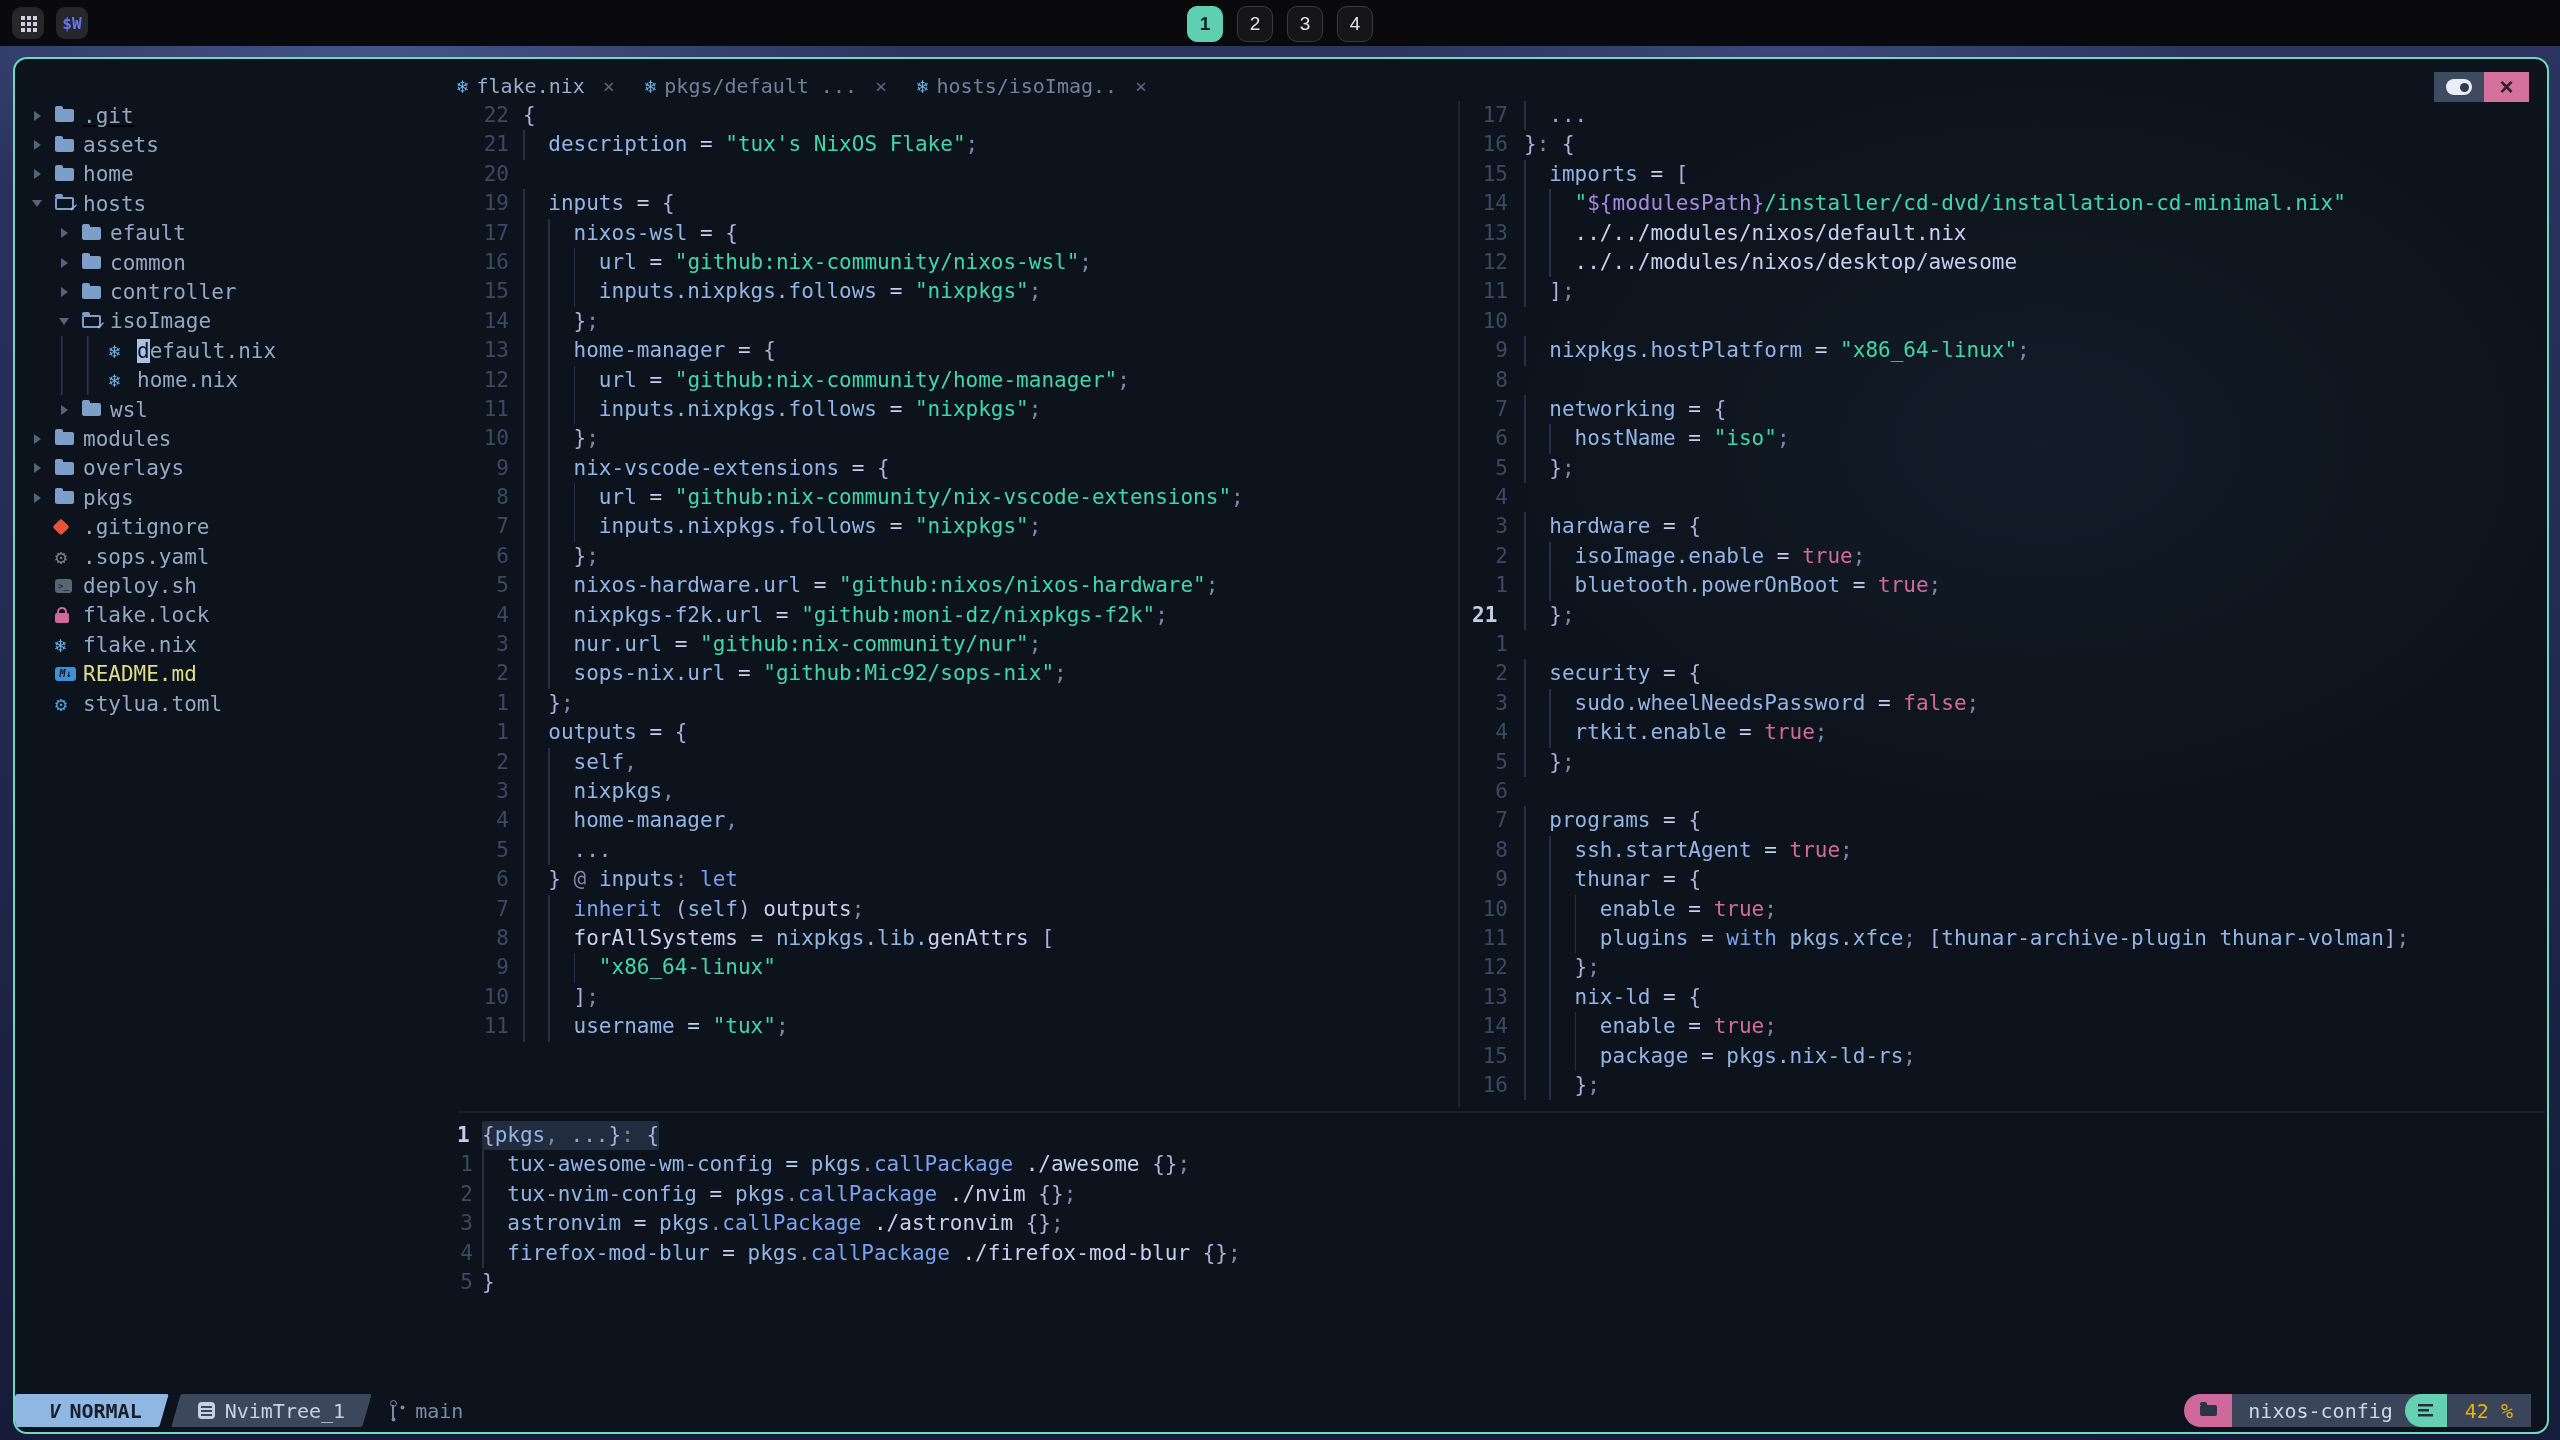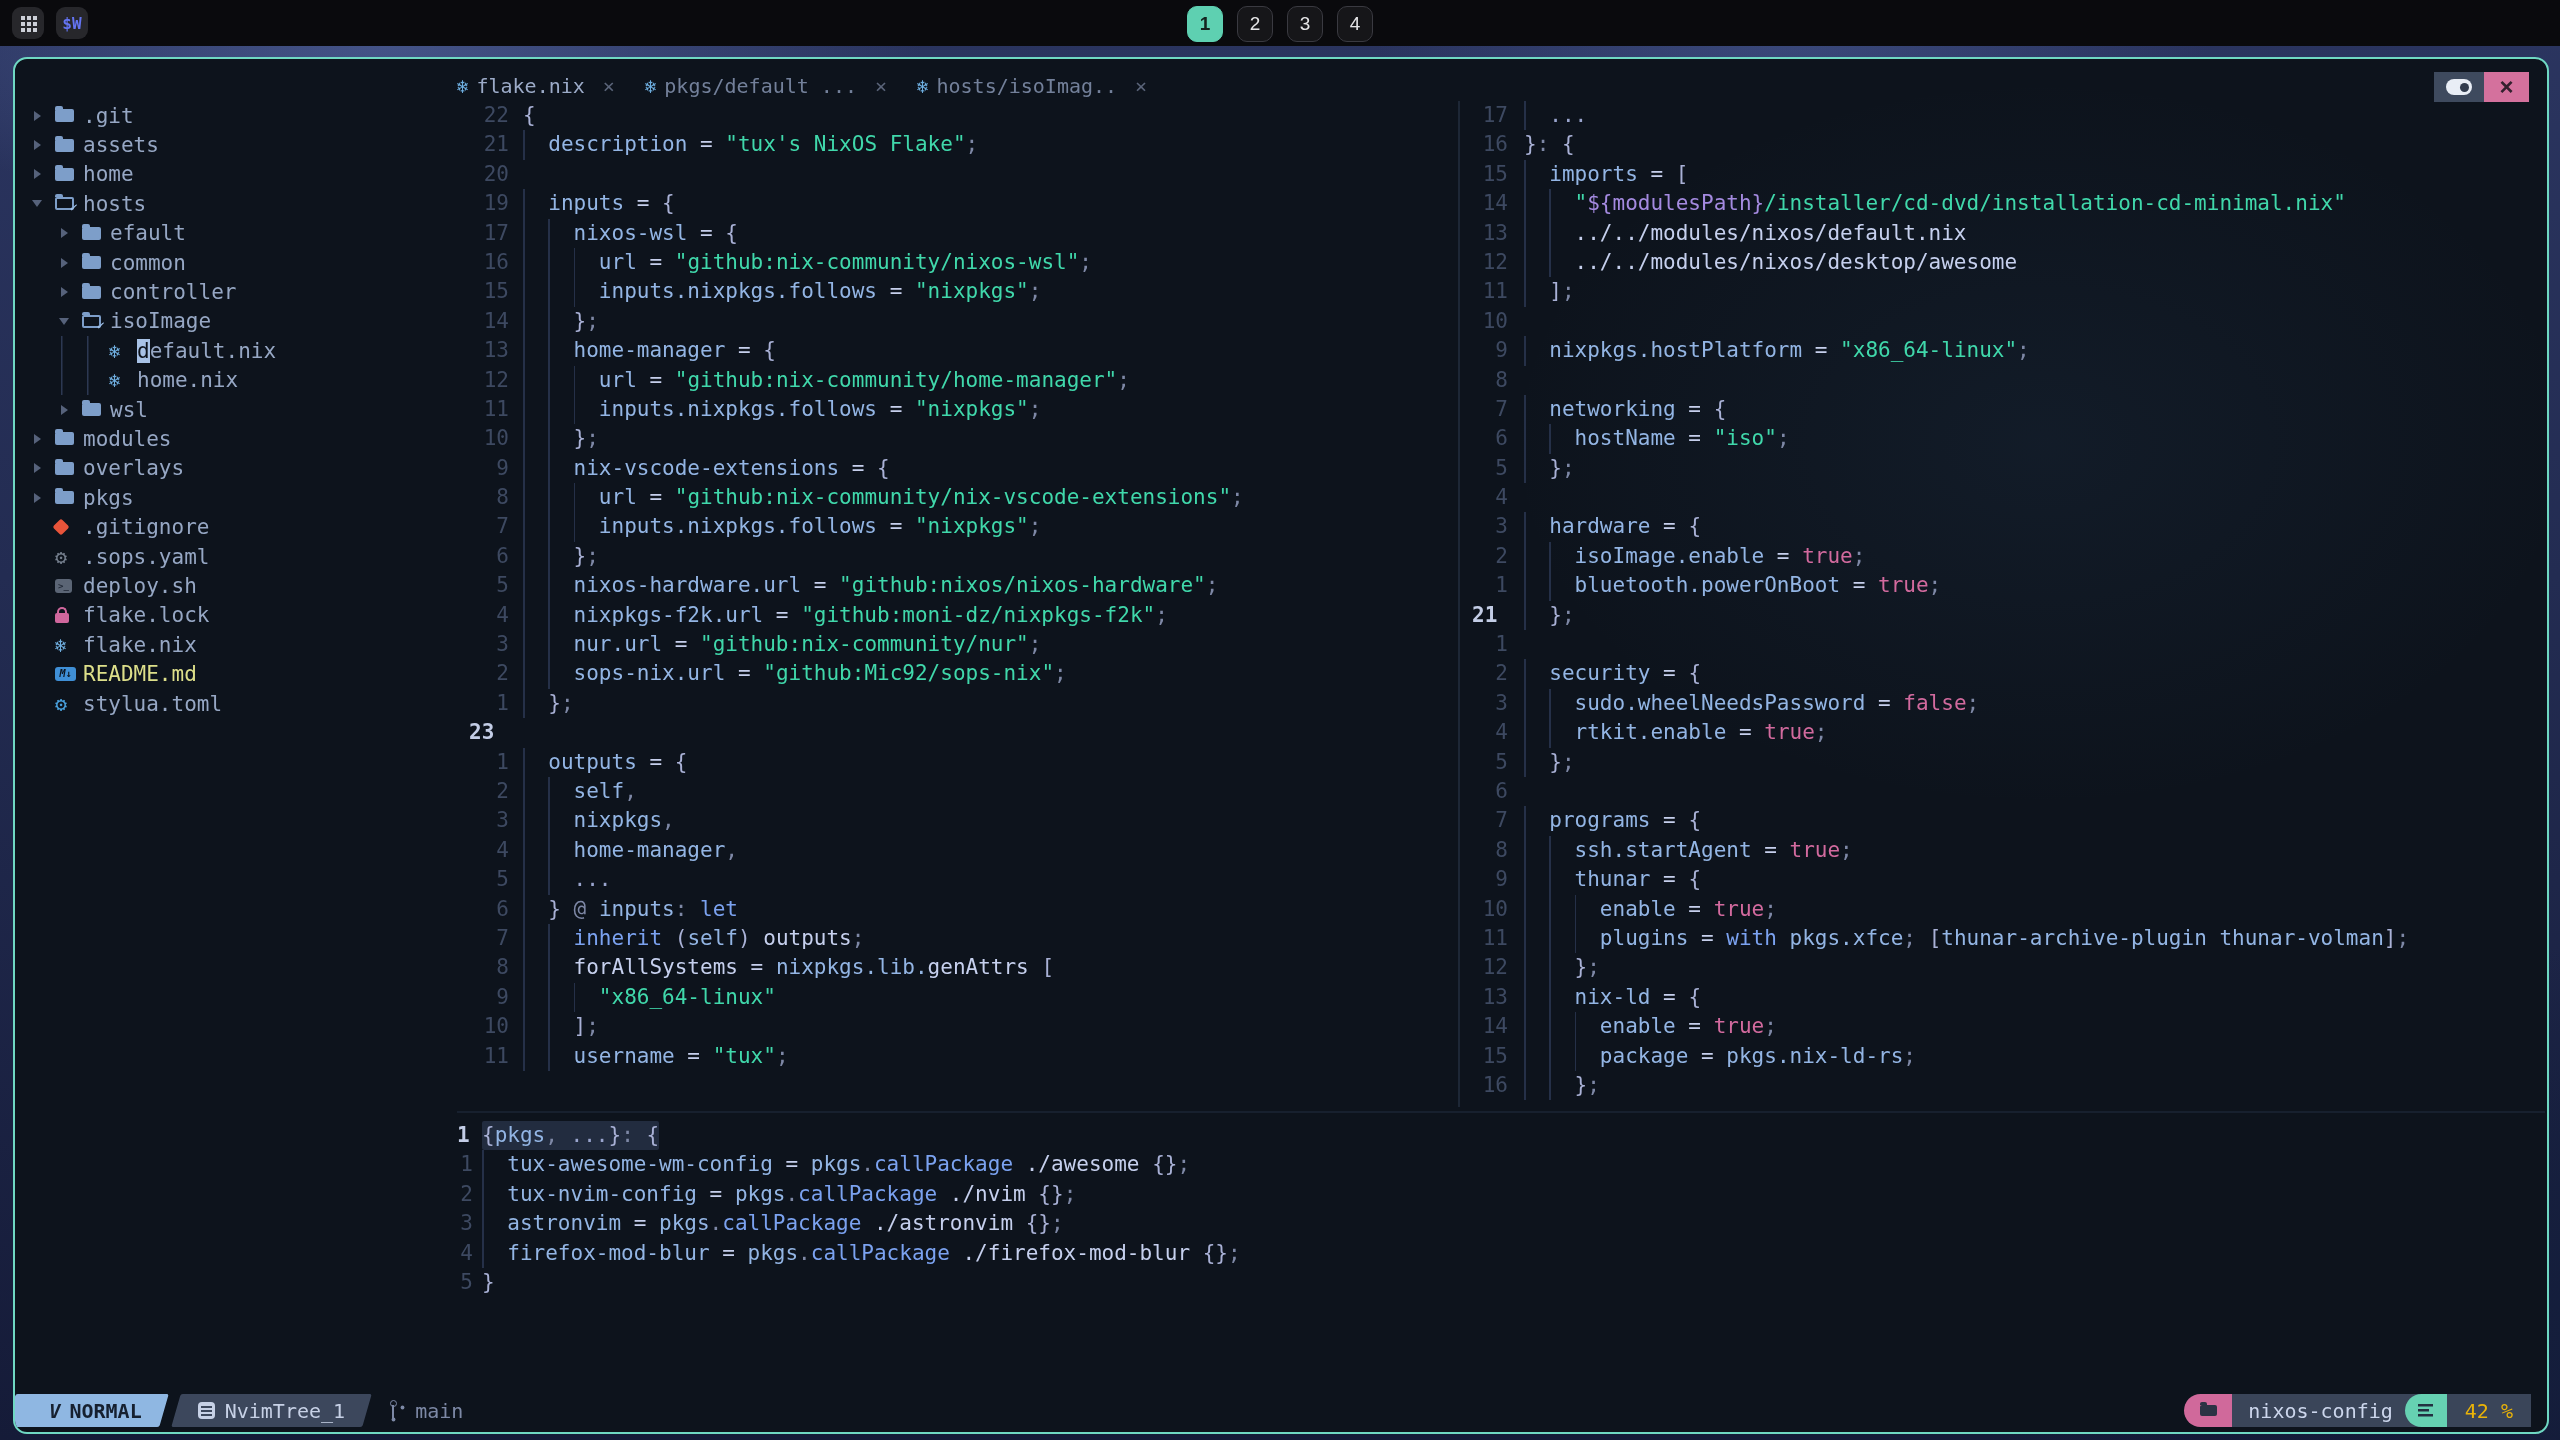--- a/index.html
+++ b/index.html
@@ -163,21 +163,21 @@
       <span class="tclose">×</span>
     </div>
     <div class="tab">
       <span class="nixi">❄</span>
       <span class="tlabel">hosts/isoImag..</span>
       <span class="tclose">×</span>
     </div>
   </div>
 
   <div class="tree" id="tree">
-      <div class="tree-row" style="padding-left: 14px;"><span class="arr"><i class="arr-r"></i></span><span class="fi fi-folder"><i></i></span><span class="tlab">.git</span></div>
+      <div class="tree-row" style="padding-left: 14px; text-decoration: underline;"><span class="arr"><i class="arr-r"></i></span><span class="fi fi-folder"><i></i></span><span class="tlab">.git</span></div>
       <div class="tree-row" style="padding-left: 14px;"><span class="arr"><i class="arr-r"></i></span><span class="fi fi-folder"><i></i></span><span class="tlab">assets</span></div>
       <div class="tree-row" style="padding-left: 14px;"><span class="arr"><i class="arr-r"></i></span><span class="fi fi-folder"><i></i></span><span class="tlab">home</span></div>
       <div class="tree-row" style="padding-left: 14px;"><span class="arr"><i class="arr-d"></i></span><span class="fi fi-folder-open-check"><i></i></span><span class="tlab">hosts</span></div>
       <div class="tree-row" style="padding-left: 41px;"><span class="arr"><i class="arr-r"></i></span><span class="fi fi-folder"><i></i></span><span class="tlab">efault</span></div>
       <div class="tree-row" style="padding-left: 41px;"><span class="arr"><i class="arr-r"></i></span><span class="fi fi-folder"><i></i></span><span class="tlab">common</span></div>
       <div class="tree-row" style="padding-left: 41px;"><span class="arr"><i class="arr-r"></i></span><span class="fi fi-folder"><i></i></span><span class="tlab">controller</span></div>
       <div class="tree-row" style="padding-left: 41px;"><span class="arr"><i class="arr-d"></i></span><span class="fi fi-folder-open-check"><i></i></span><span class="tlab">isoImage</span></div>
       <div class="tree-row tguides" style="padding-left: 68px;"><span class="arr"></span><span class="fi fi-nix">❄</span><span class="tlab"><span class="bcur">d</span>efault.nix</span></div>
       <div class="tree-row tguides" style="padding-left: 68px;"><span class="arr"></span><span class="fi fi-nix">❄</span><span class="tlab">home.nix</span></div>
       <div class="tree-row" style="padding-left: 41px;"><span class="arr"><i class="arr-r"></i></span><span class="fi fi-folder"><i></i></span><span class="tlab">wsl</span></div>
@@ -208,21 +208,20 @@
       <div class="ed-row"><span class="num">10</span><span class="code"><span class="guide" style="left: calc(0 * var(--ch));"></span><span class="guide" style="left: calc(2 * var(--ch));"></span><span class="tk-p">    }</span><span class="tk-d">;</span></span></div>
       <div class="ed-row"><span class="num">9</span><span class="code"><span class="guide" style="left: calc(0 * var(--ch));"></span><span class="guide" style="left: calc(2 * var(--ch));"></span><span class="tk-k">    nix-vscode-extensions</span><span class="tk-e"> = </span><span class="tk-p">{</span></span></div>
       <div class="ed-row"><span class="num">8</span><span class="code"><span class="guide" style="left: calc(0 * var(--ch));"></span><span class="guide" style="left: calc(2 * var(--ch));"></span><span class="guide" style="left: calc(4 * var(--ch));"></span><span class="tk-k">      url</span><span class="tk-e"> = </span><span class="tk-s">"github:nix-community/nix-vscode-extensions"</span><span class="tk-d">;</span></span></div>
       <div class="ed-row"><span class="num">7</span><span class="code"><span class="guide" style="left: calc(0 * var(--ch));"></span><span class="guide" style="left: calc(2 * var(--ch));"></span><span class="guide" style="left: calc(4 * var(--ch));"></span><span class="tk-k">      inputs.nixpkgs.follows</span><span class="tk-e"> = </span><span class="tk-s">"nixpkgs"</span><span class="tk-d">;</span></span></div>
       <div class="ed-row"><span class="num">6</span><span class="code"><span class="guide" style="left: calc(0 * var(--ch));"></span><span class="guide" style="left: calc(2 * var(--ch));"></span><span class="tk-p">    }</span><span class="tk-d">;</span></span></div>
       <div class="ed-row"><span class="num">5</span><span class="code"><span class="guide" style="left: calc(0 * var(--ch));"></span><span class="guide" style="left: calc(2 * var(--ch));"></span><span class="tk-k">    nixos-hardware.url</span><span class="tk-e"> = </span><span class="tk-s">"github:nixos/nixos-hardware"</span><span class="tk-d">;</span></span></div>
       <div class="ed-row"><span class="num">4</span><span class="code"><span class="guide" style="left: calc(0 * var(--ch));"></span><span class="guide" style="left: calc(2 * var(--ch));"></span><span class="tk-k">    nixpkgs-f2k.url</span><span class="tk-e"> = </span><span class="tk-s">"github:moni-dz/nixpkgs-f2k"</span><span class="tk-d">;</span></span></div>
       <div class="ed-row"><span class="num">3</span><span class="code"><span class="guide" style="left: calc(0 * var(--ch));"></span><span class="guide" style="left: calc(2 * var(--ch));"></span><span class="tk-k">    nur.url</span><span class="tk-e"> = </span><span class="tk-s">"github:nix-community/nur"</span><span class="tk-d">;</span></span></div>
       <div class="ed-row"><span class="num">2</span><span class="code"><span class="guide" style="left: calc(0 * var(--ch));"></span><span class="guide" style="left: calc(2 * var(--ch));"></span><span class="tk-k">    sops-nix.url</span><span class="tk-e"> = </span><span class="tk-s">"github:Mic92/sops-nix"</span><span class="tk-d">;</span></span></div>
       <div class="ed-row"><span class="num">1</span><span class="code"><span class="guide" style="left: calc(0 * var(--ch));"></span><span class="tk-p">  }</span><span class="tk-d">;</span></span></div>
-      <div class="ed-row"><span class="num cur">23</span><span class="code"></span></div>
       <div class="ed-row"><span class="num">1</span><span class="code"><span class="guide" style="left: calc(0 * var(--ch));"></span><span class="tk-k">  outputs</span><span class="tk-e"> = </span><span class="tk-p">{</span></span></div>
       <div class="ed-row"><span class="num">2</span><span class="code"><span class="guide" style="left: calc(0 * var(--ch));"></span><span class="guide" style="left: calc(2 * var(--ch));"></span><span class="tk-k">    self</span><span class="tk-d">,</span></span></div>
       <div class="ed-row"><span class="num">3</span><span class="code"><span class="guide" style="left: calc(0 * var(--ch));"></span><span class="guide" style="left: calc(2 * var(--ch));"></span><span class="tk-k">    nixpkgs</span><span class="tk-d">,</span></span></div>
       <div class="ed-row"><span class="num">4</span><span class="code"><span class="guide" style="left: calc(0 * var(--ch));"></span><span class="guide" style="left: calc(2 * var(--ch));"></span><span class="tk-k">    home-manager</span><span class="tk-d">,</span></span></div>
       <div class="ed-row"><span class="num">5</span><span class="code"><span class="guide" style="left: calc(0 * var(--ch));"></span><span class="guide" style="left: calc(2 * var(--ch));"></span><span class="tk-m">    ...</span></span></div>
       <div class="ed-row"><span class="num">6</span><span class="code"><span class="guide" style="left: calc(0 * var(--ch));"></span><span class="tk-p">  } </span><span class="tk-d">@ </span><span class="tk-k">inputs</span><span class="tk-d">: </span><span class="tk-kw">let</span></span></div>
       <div class="ed-row"><span class="num">7</span><span class="code"><span class="guide" style="left: calc(0 * var(--ch));"></span><span class="guide" style="left: calc(2 * var(--ch));"></span><span class="tk-kw">    inherit </span><span class="tk-p">(</span><span class="tk-k">self</span><span class="tk-p">) </span><span class="tk-w">outputs</span><span class="tk-d">;</span></span></div>
       <div class="ed-row"><span class="num">8</span><span class="code"><span class="guide" style="left: calc(0 * var(--ch));"></span><span class="guide" style="left: calc(2 * var(--ch));"></span><span class="tk-w">    forAllSystems</span><span class="tk-e"> = </span><span class="tk-k">nixpkgs.lib.</span><span class="tk-w">genAttrs </span><span class="tk-p">[</span></span></div>
       <div class="ed-row"><span class="num">9</span><span class="code"><span class="guide" style="left: calc(0 * var(--ch));"></span><span class="guide" style="left: calc(2 * var(--ch));"></span><span class="guide" style="left: calc(4 * var(--ch));"></span><span class="tk-s">      "x86_64-linux"</span></span></div>
       <div class="ed-row"><span class="num">10</span><span class="code"><span class="guide" style="left: calc(0 * var(--ch));"></span><span class="guide" style="left: calc(2 * var(--ch));"></span><span class="tk-p">    ]</span><span class="tk-d">;</span></span></div>

